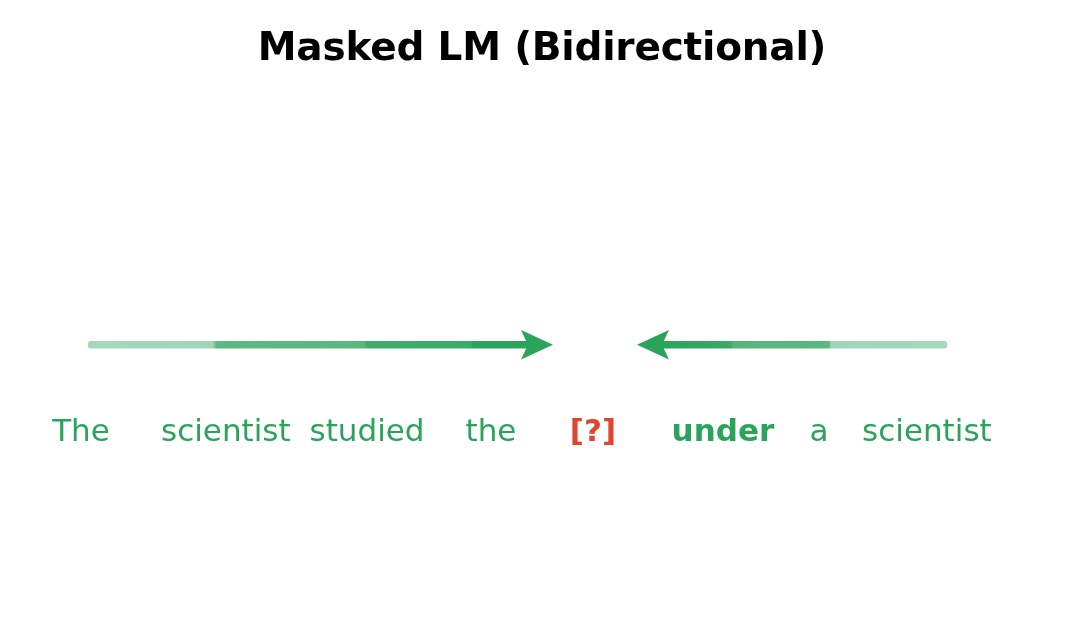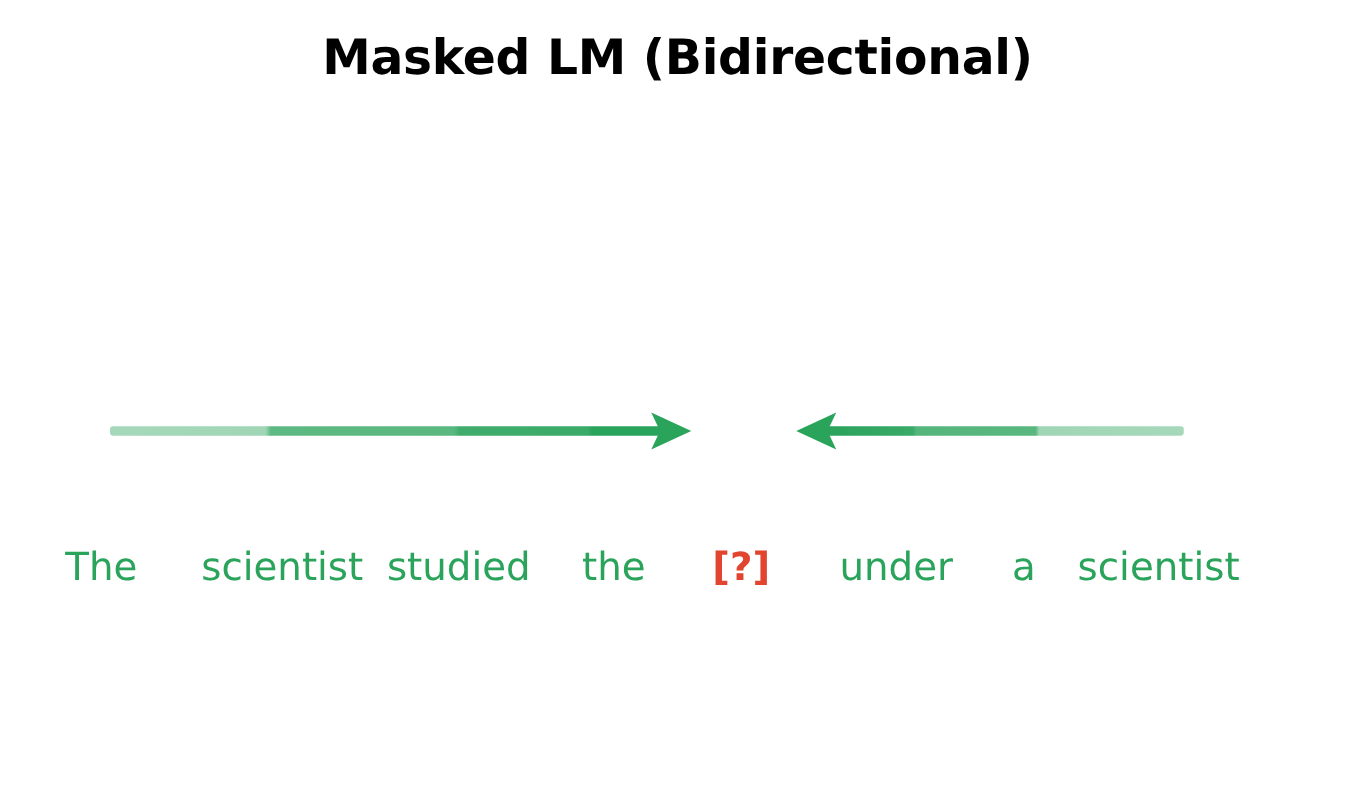--- a/index.html
+++ b/index.html
@@ -56,21 +56,20 @@
 
   .token {
     position: absolute;
     top: 0;
     font-family: "DejaVu Sans", sans-serif;
     font-size: 31px;
     font-weight: 400;
     color: #2aa35b;
     white-space: nowrap;
     line-height: 52px;
-    margin-top: 24px;
   }
 
   .token.masked {
     color: #e2452f;
     font-weight: 700;
   }
 </style>
 </head>
 <body>
 
@@ -110,18 +109,18 @@
       <path d="M 637 344.8 L 669 330 L 662 344.8 L 669 359.6 Z" fill="#2aa35b"></path>
     </g>
   </svg>
 
   <div id="token-row">
       <span class="token" style="left: 12.1719px; visibility: visible;">The</span>
       <span class="token" style="left: 121px; visibility: visible;">scientist</span>
       <span class="token" style="left: 269.5px; visibility: visible;">studied</span>
       <span class="token" style="left: 425.562px; visibility: visible;">the</span>
       <span class="token masked" style="left: 529.836px; visibility: visible;">[?]</span>
-      <span class="token" style="left: 631.602px; visibility: visible;">under</span>
+      <span class="token" style="left: 631.602px; visibility: visible; font-weight: bold;">under</span>
       <span class="token" style="left: 769.5px; visibility: visible;">a</span>
       <span class="token" style="left: 822.102px; visibility: visible;">scientist</span>
     </div>
 
 </div>
 
 </body></html>

